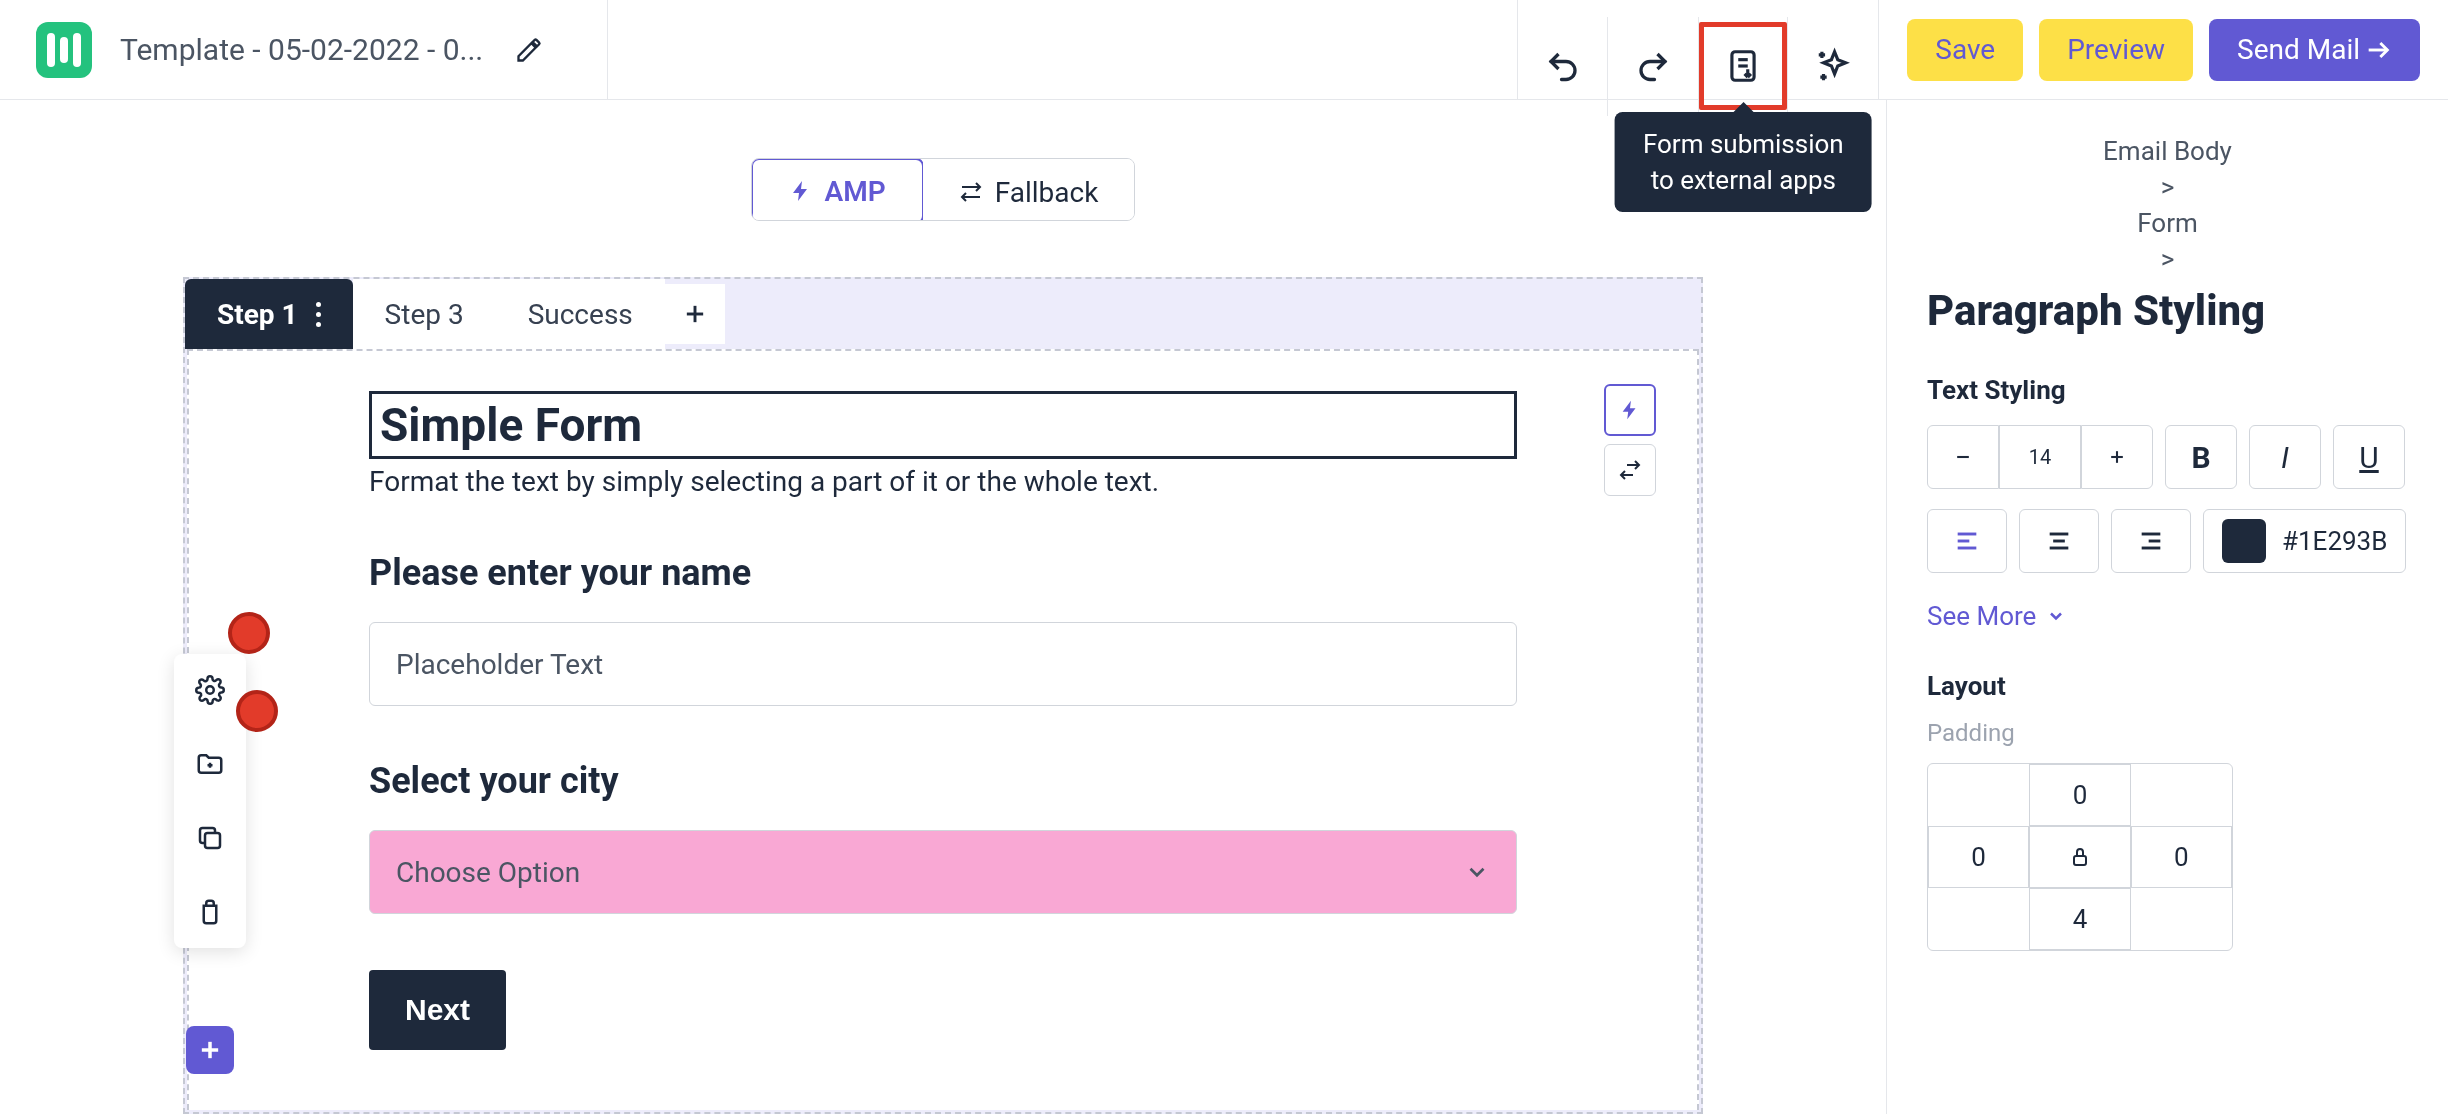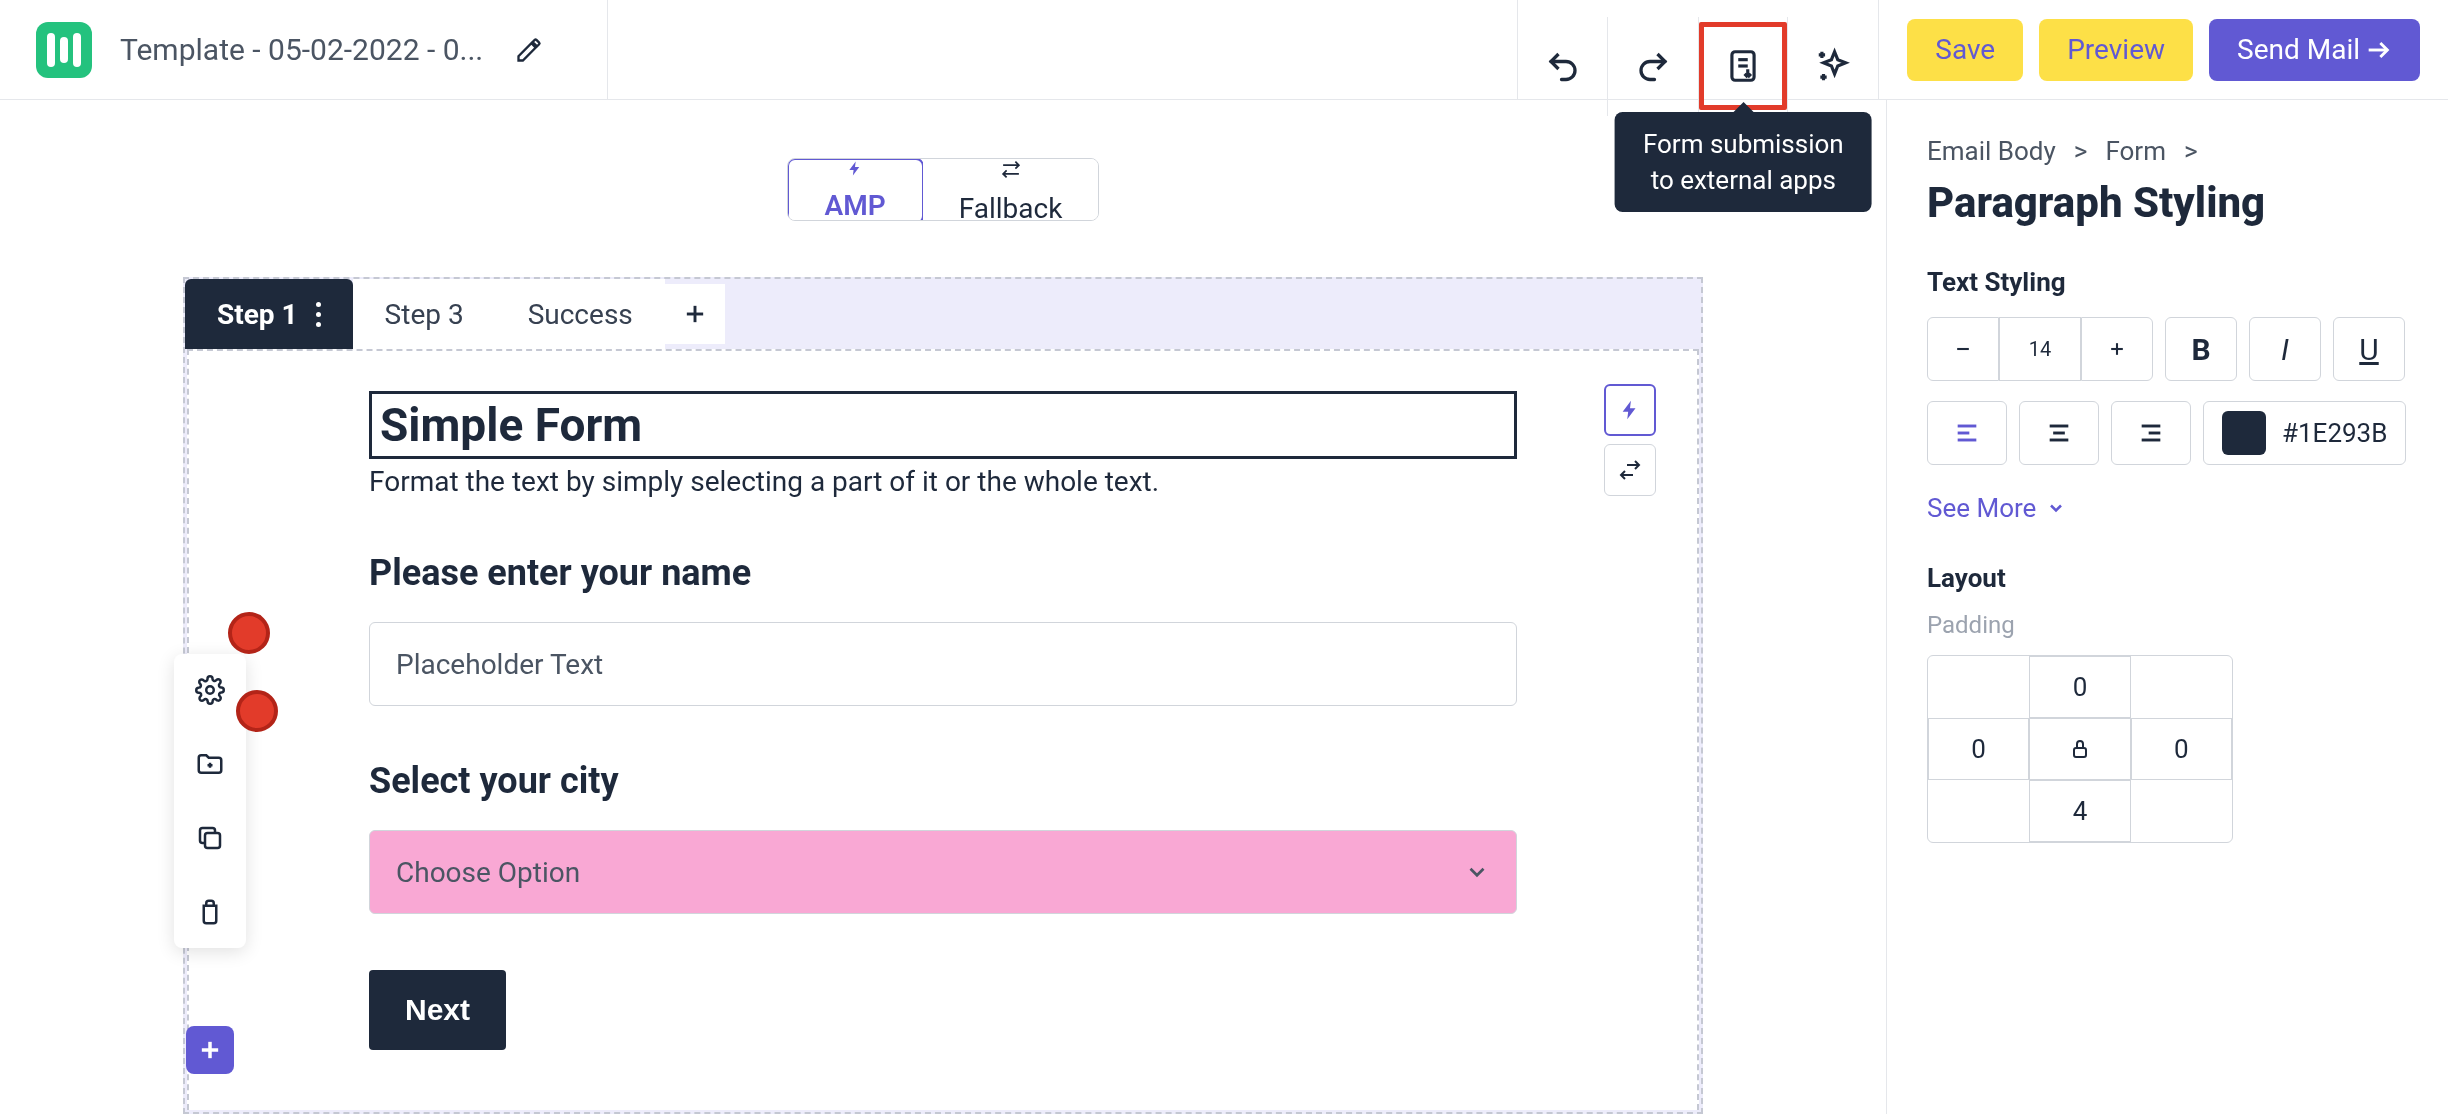--- a/index.html
+++ b/index.html
@@ -31,21 +31,21 @@
   .btn-primary{ background:#6159D3; color:#fff; gap:4px;}
   
   .tooltip-wrap{position:relative;}
   .tooltip{ position:absolute; top:95px; left:50%; transform:translateX(-50%); background:#1E293B; color:#fff; font-size:26px; padding:14px 28px; border-radius:8px; text-align:center; white-space:nowrap; line-height:1.4;}
   .tooltip::before{content:"";position:absolute; top:-10px; left:50%; transform:translateX(-50%); border-left:10px solid transparent;border-right:10px solid transparent;border-bottom:10px solid #1E293B;}
   
   .main { flex:1; display:flex; overflow:hidden;}
   .canvas-area{ flex:1; position:relative; display:flex; flex-direction:column; align-items:center;}
   
   .toggle-group{ margin-top:58px; display:flex; border:1px solid #D1D5DB; border-radius:8px; overflow:hidden;}
-  .toggle-btn{ height:66px; padding:0 36px; display:flex; align-items:center; gap:12px; font-size:28px; background:#fff; cursor:pointer;flex-direction:column;}
+  .toggle-btn{ height:66px; padding:0 36px; display:flex; align-items:center; gap:12px; font-size:28px; background:#fff; cursor:pointer;}
   .toggle-btn.active{ border:2px solid #6159D3; color:#6159D3; border-radius:8px; margin:-1px; background:#fff; font-weight:600;}
   .toggle-btn:not(.active){color:#1E293B;}
   
   .form-box{ margin-top:56px; width:1520px; border:2px dashed #C5C8D3; background:#EDECFB; position:relative;}
   .tabs{ display:flex; align-items:center; height:70px;}
   .tab{ height:70px; display:flex; align-items:center; padding:0 32px; font-size:28px; gap:18px; cursor:pointer;}
   .tab.active{ background:#1E293B; color:#fff; font-weight:700; border-radius:6px 6px 0 0;}
   .tab .dots{display:flex; flex-direction:column; gap:5px;}
   .tab .dots span{width:5px;height:5px;background:#fff;border-radius:50%;}
   .tab.inactive{ color:#374151; background:#fff;}
@@ -64,21 +64,21 @@
   .side-tools .tool{width:56px;height:48px;display:flex;align-items:center;justify-content:center;cursor:pointer;}
   .add-block{ position:absolute; left:186px; top:926px; width:48px;height:48px; background:#6159D3; border-radius:8px; display:flex;align-items:center;justify-content:center; cursor:pointer;}
   
   .red-dot{position:absolute; width:42px;height:42px; background:#E23B2A; border:4px solid #B32418; border-radius:50%;}
   
   .canvas-side-icons{position:absolute; left:1604px; top:284px; display:flex;flex-direction:column;}
   .csi{width:52px;height:52px;border:2px solid #6159D3; border-radius:6px; display:flex;align-items:center;justify-content:center; margin-bottom:8px; cursor:pointer; background:#fff;}
   .csi2{width:52px;height:52px;border:1px solid #D1D5DB; border-radius:6px; display:flex;align-items:center;justify-content:center; cursor:pointer; background:#fff;}
   
   .right-panel{ width:562px; border-left:1px solid #E5E7EB; padding:36px 40px; overflow:auto;}
-  .breadcrumb{ font-size:26px; color:#4B5563; display:flex; gap:18px; align-items:center;}
+  .breadcrumb{ font-size:26px; color:#4B5563; display:flex; gap:6px; align-items:center;flex-direction:column;}
   .panel-title{ font-size:42px; font-weight:800; color:#1E293B; margin-top:12px;}
   .section-label{ font-size:26px; font-weight:700; color:#1E293B; margin-top:40px;}
   .row{ display:flex; gap:12px; margin-top:20px;}
   .control{ border:1px solid #D1D5DB; border-radius:6px; display:flex; align-items:center; justify-content:center; height:64px;}
   .stepper{display:flex;}
   .stepper .seg{width:72px;border:1px solid #D1D5DB;height:64px;display:flex;align-items:center;justify-content:center;font-size:20px;}
   .stepper .seg:first-child{border-radius:6px 0 0 6px;}
   .stepper .seg:last-child{border-radius:0 6px 6px 0;}
   .fmt-btn{width:72px; font-size:30px;}
   .align-btn{width:80px;}

